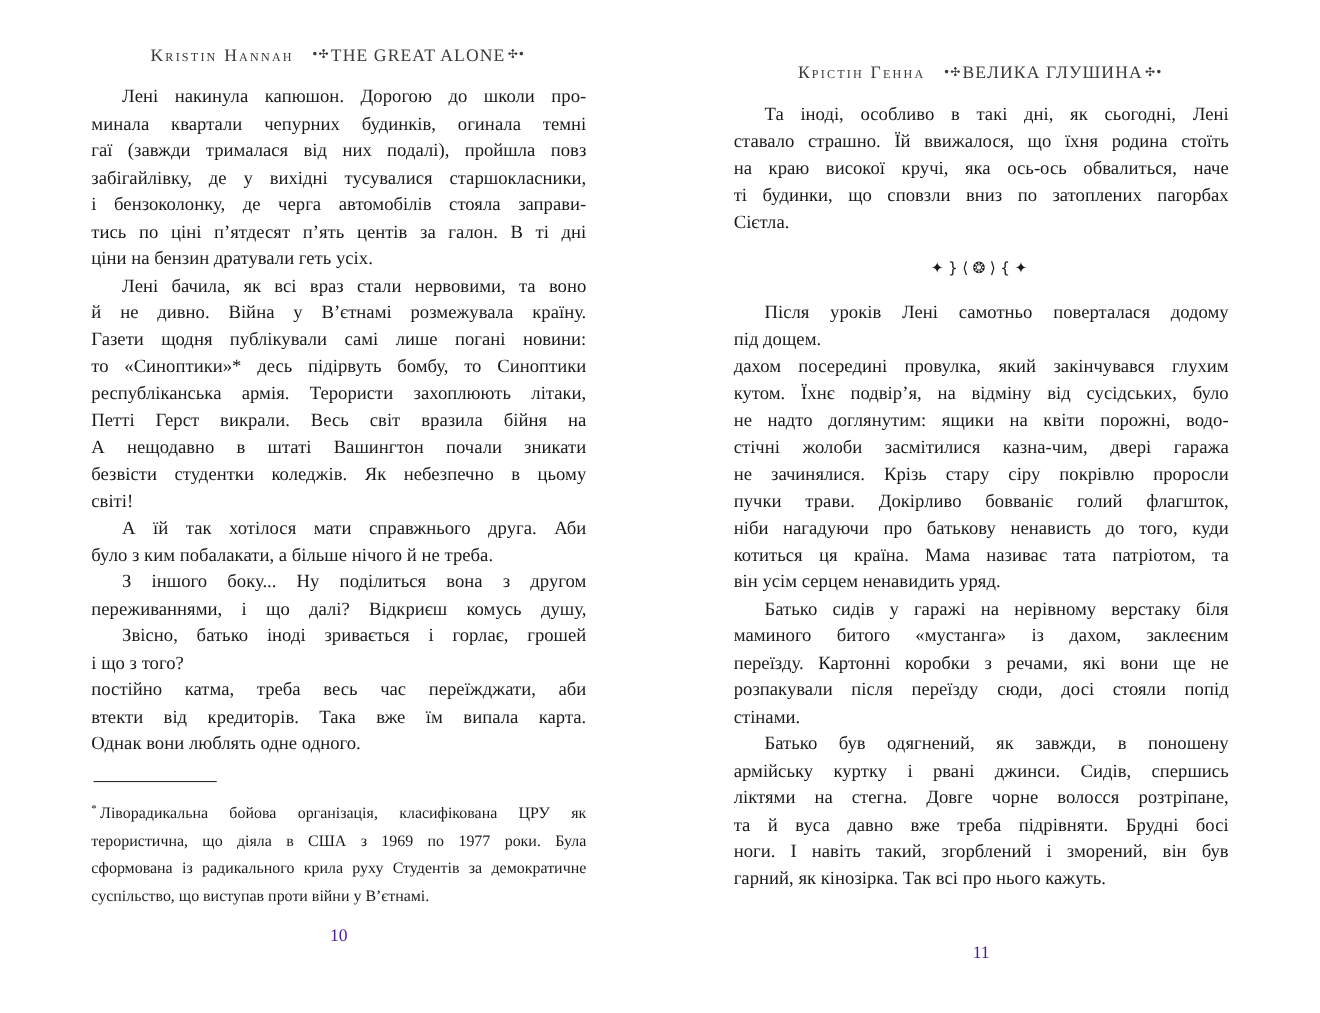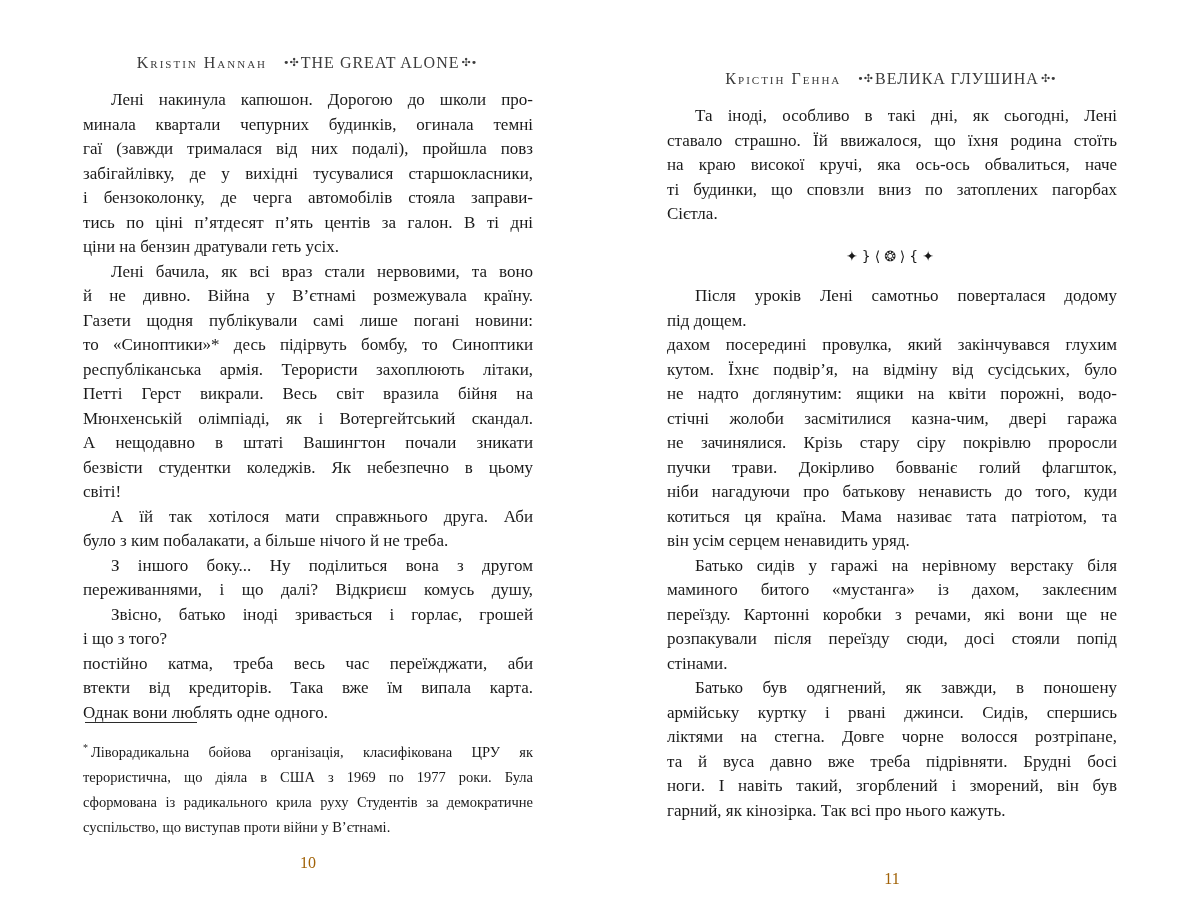--- a/index.html
+++ b/index.html
@@ -5,21 +5,21 @@
   html, body { margin: 0; padding: 0; background: #ffffff; }
   .book {
     position: relative;
     width: 1200px;
     height: 921px;
     background: #ffffff;
     font-family: "Liberation Serif", serif;
     color: #1a1a1a;
     overflow: hidden;
   }
-  .page { position: absolute; top: 12px; width: 450px; height: 734px; }
+  .page { position: absolute; top: 0; width: 450px; height: 734px; }
   .page.left  { left: 83px; }
   .page.right { left: 667px; margin-top: 16px; }
 
   .running-header {
     position: absolute; top: 42px; left: 0; width: 100%;
     text-align: center; white-space: nowrap;
     font-size: 16px; color: #3b3b3b; letter-spacing: 1px;
   }
   .running-header .author { font-variant: small-caps; letter-spacing: 2px; margin-right: 14px; }
   .running-header .title  { letter-spacing: 1px; }
@@ -44,21 +44,21 @@
     font-size: 14px; letter-spacing: 4px; color: #1a1a1a;
   }
 
   .footnote { position: absolute; top: 710px; left: 0; width: 450px; }
   .footnote-rule { width: 112px; border-top: 1px solid #2b2b2b; margin: 0 0 12px 2px; }
   .fn-line { font-size: 14.5px; line-height: 25px; }
   .fn-marker { font-size: 10px; vertical-align: 6px; margin-right: 3px; }
 
   .page-number {
     position: absolute; top: 842px; left: 0; width: 100%;
-    text-align: center; font-size: 16px; color: #a16207;
+    text-align: center; font-size: 16px; color: #4c1d95;
   }
 </style>
 </head>
 <body>
 
 <div class="book">
 
   <section class="page left">
     <header class="running-header"><span class="author">Kristin Hannah</span><span class="hdr-orn">•✣</span><span class="title">THE GREAT ALONE</span><span class="hdr-orn">✣•</span></header>
 
@@ -69,21 +69,20 @@
         <div class="line">забігайлівку, де у вихідні тусувалися старшокласники,</div>
         <div class="line">і бензоколонку, де черга автомобілів стояла заправи-</div>
         <div class="line">тись по ціні п’ятдесят п’ять центів за галон. В ті дні</div>
         <div class="line para-end">ціни на бензин дратували геть усіх.</div>
         <div class="line para-start">Лені бачила, як всі враз стали нервовими, та воно</div>
         <div class="line">й не дивно. Війна у В’єтнамі розмежувала країну.</div>
         <div class="line">Газети щодня публікували самі лише погані новини:</div>
         <div class="line">то «Синоптики»* десь підірвуть бомбу, то Синоптики</div>
         <div class="line">республіканська армія. Терористи захоплюють літаки,</div>
         <div class="line">Петті Герст викрали. Весь світ вразила бійня на</div>
-        <div class="line">Мюнхенській олімпіаді, як і Вотергейтський скандал.</div>
         <div class="line">А нещодавно в штаті Вашингтон почали зникати</div>
         <div class="line">безвісти студентки коледжів. Як небезпечно в цьому</div>
         <div class="line para-end">світі!</div>
         <div class="line para-start">А їй так хотілося мати справжнього друга. Аби</div>
         <div class="line para-end">було з ким побалакати, а більше нічого й не треба.</div>
         <div class="line para-start">З іншого боку... Ну поділиться вона з другом</div>
         <div class="line">переживаннями, і що далі? Відкриєш комусь душу,</div>
         <div class="line para-start">Звісно, батько іноді зривається і горлає, грошей</div>
         <div class="line para-end">і що з того?</div>
         <div class="line">постійно катма, треба весь час переїжджати, аби</div>

